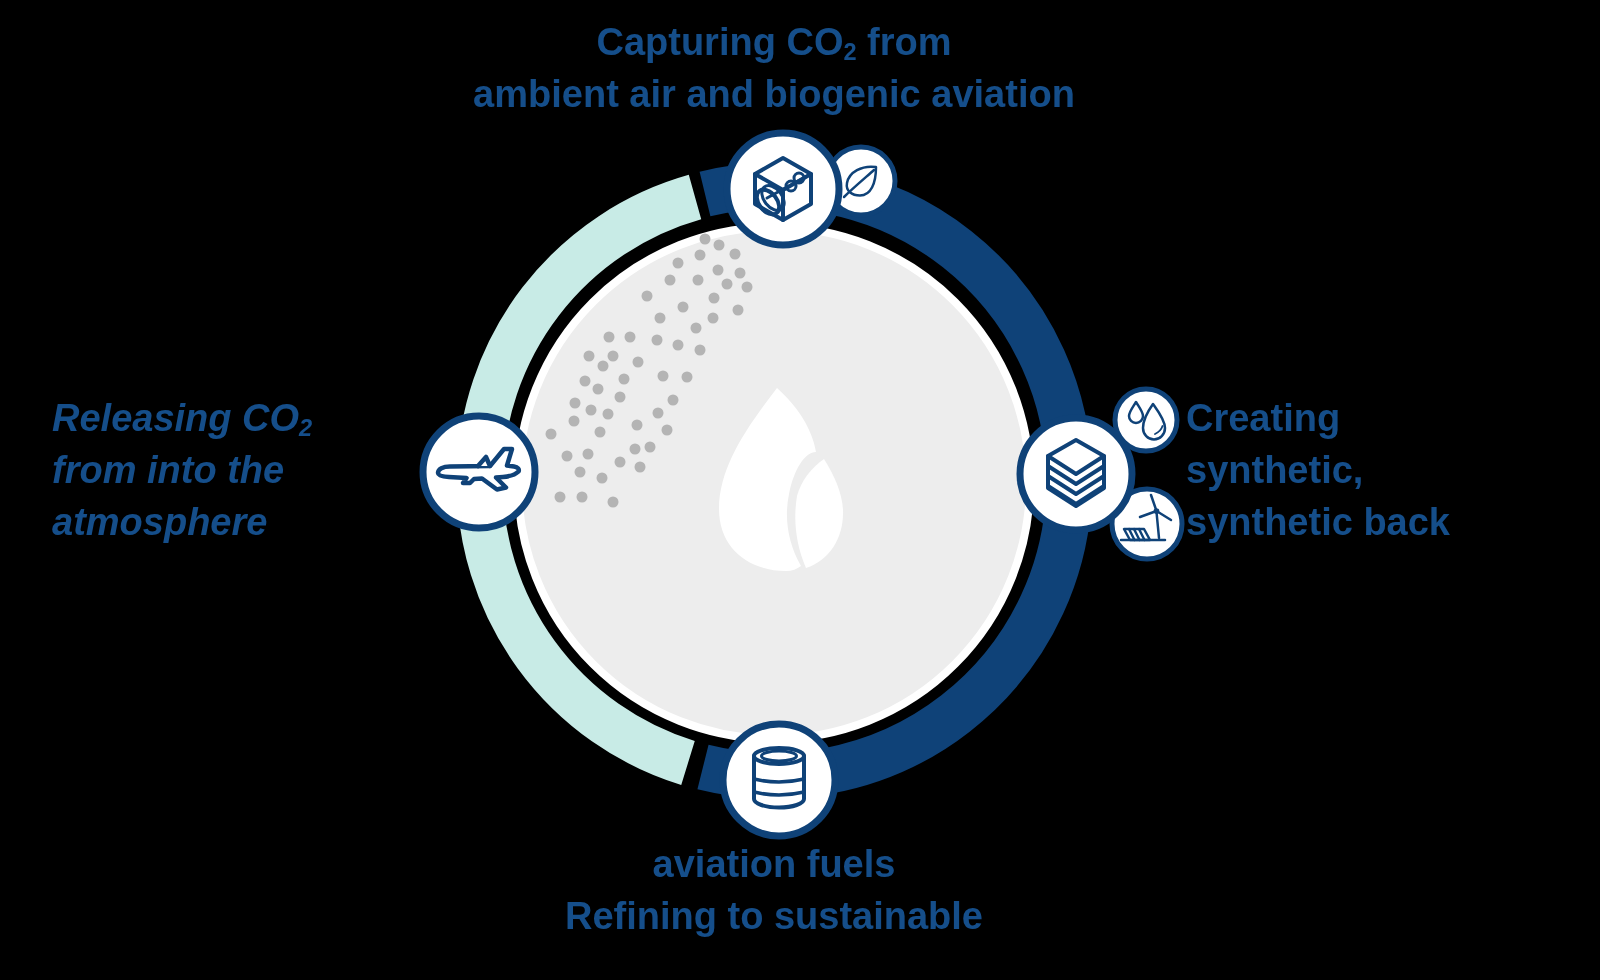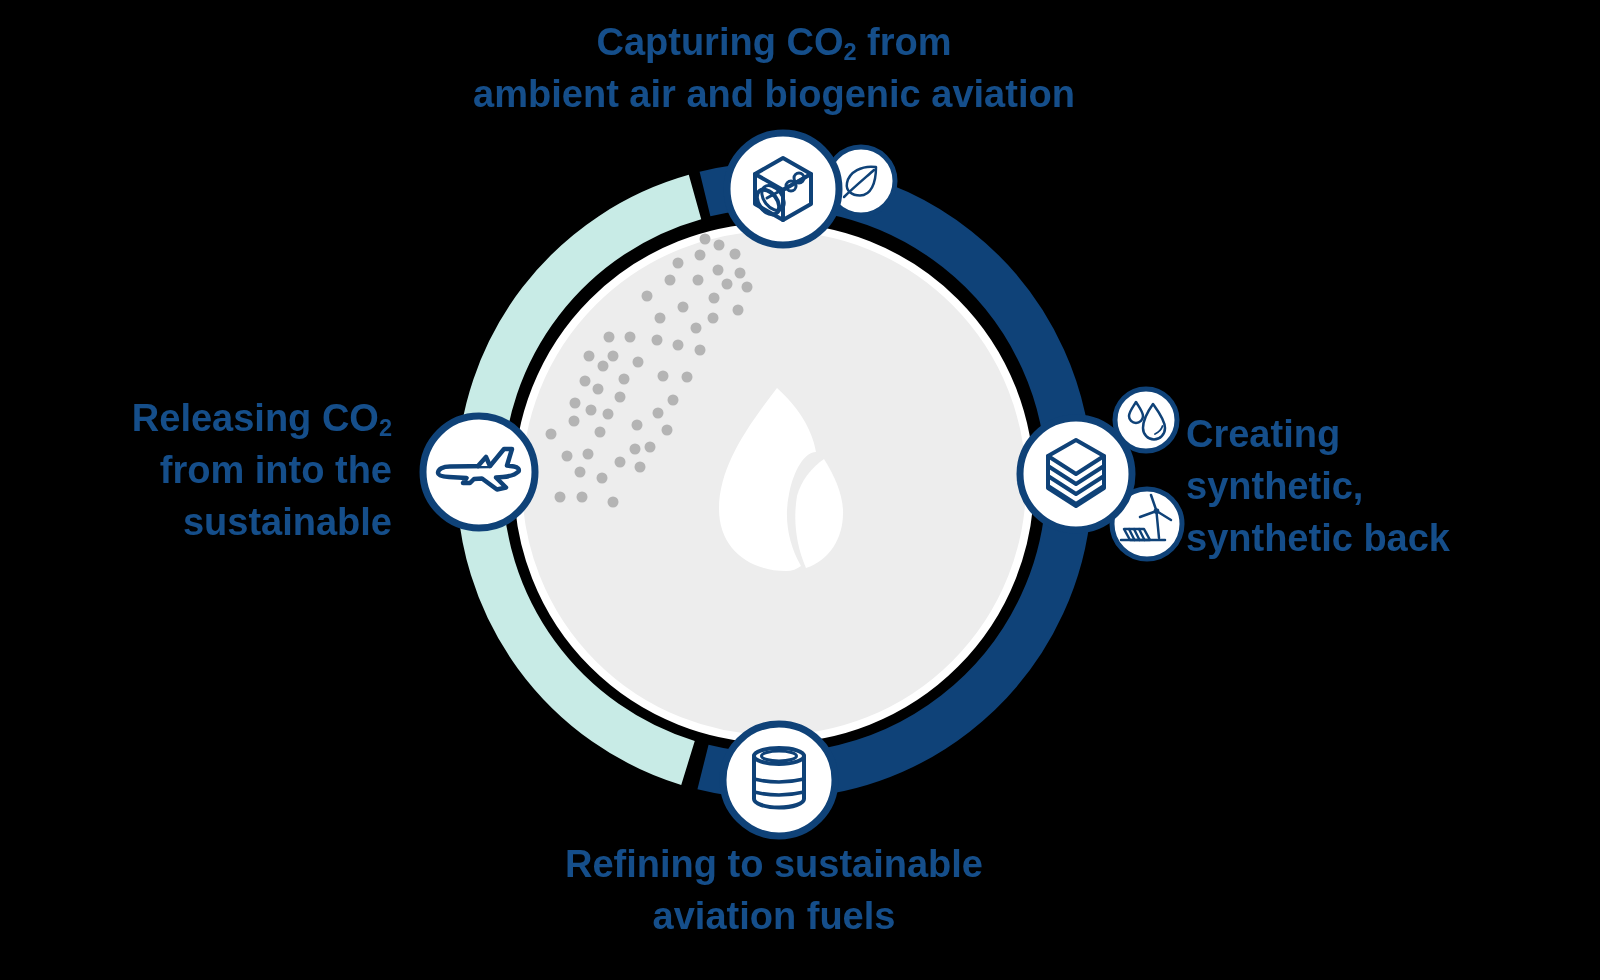--- a/index.html
+++ b/index.html
@@ -23,23 +23,23 @@
   .satellite{fill:var(--white);stroke:var(--navy);stroke-width:5;}
   .ic{fill:none;stroke:var(--navy);stroke-width:4;stroke-linecap:round;stroke-linejoin:round;}
   .ic-thin{fill:none;stroke:var(--navy);stroke-width:2.5;stroke-linecap:round;stroke-linejoin:round;}
   .plane{fill:var(--white);stroke:var(--navy);stroke-width:4.5;stroke-linecap:round;stroke-linejoin:round;}
   .label{
     position:absolute;color:var(--text_blue);font-size:38px;font-weight:bold;
     line-height:52px;letter-spacing:0;
   }
   .label sub{font-size:0.62em;line-height:0;vertical-align:-0.22em;}
   .label-top{left:364px;top:16px;width:820px;text-align:center;}
-  .label-right{left:1186px;top:392px;width:380px;text-align:left;margin-top:16px;}
+  .label-right{left:1186px;top:392px;width:380px;text-align:left;}
   .label-bottom{left:364px;top:838px;width:820px;text-align:center;}
-  .label-left{left:52px;top:392px;width:340px;text-align:right;}
+  .label-left{left:52px;top:392px;width:340px;font-style:italic;}
 </style>
 </head>
 <body>
 
 <div id="stage">
 
   <svg width="1600" height="980" viewBox="0 0 1600 980">
 
     <path class="arc-teal" d="M 688,763 A 295,295 0 0 1 695,197"></path>
     <path class="arc-navy" d="M 705,194 A 295,295 0 1 1 703,767"></path>
@@ -195,22 +195,22 @@
   <div class="label label-top">
       <div><span>Capturing CO</span><sub>2</sub><span> from</span></div>
       <div><span>ambient air and biogenic aviation</span></div>
     </div>
   <div class="label label-right">
       <div><span>Creating</span></div>
       <div><span>synthetic,</span></div>
       <div><span>synthetic back</span></div>
     </div>
   <div class="label label-bottom">
+      <div><span>aviation fuels</span></div>
       <div><span>Refining to sustainable</span></div>
-      <div><span>aviation fuels</span></div>
     </div>
   <div class="label label-left">
       <div><span>Releasing CO</span><sub>2</sub></div>
       <div><span>from into the</span></div>
-      <div><span>sustainable</span></div>
+      <div><span>atmosphere</span></div>
     </div>
 
 </div>
 
 </body></html>

